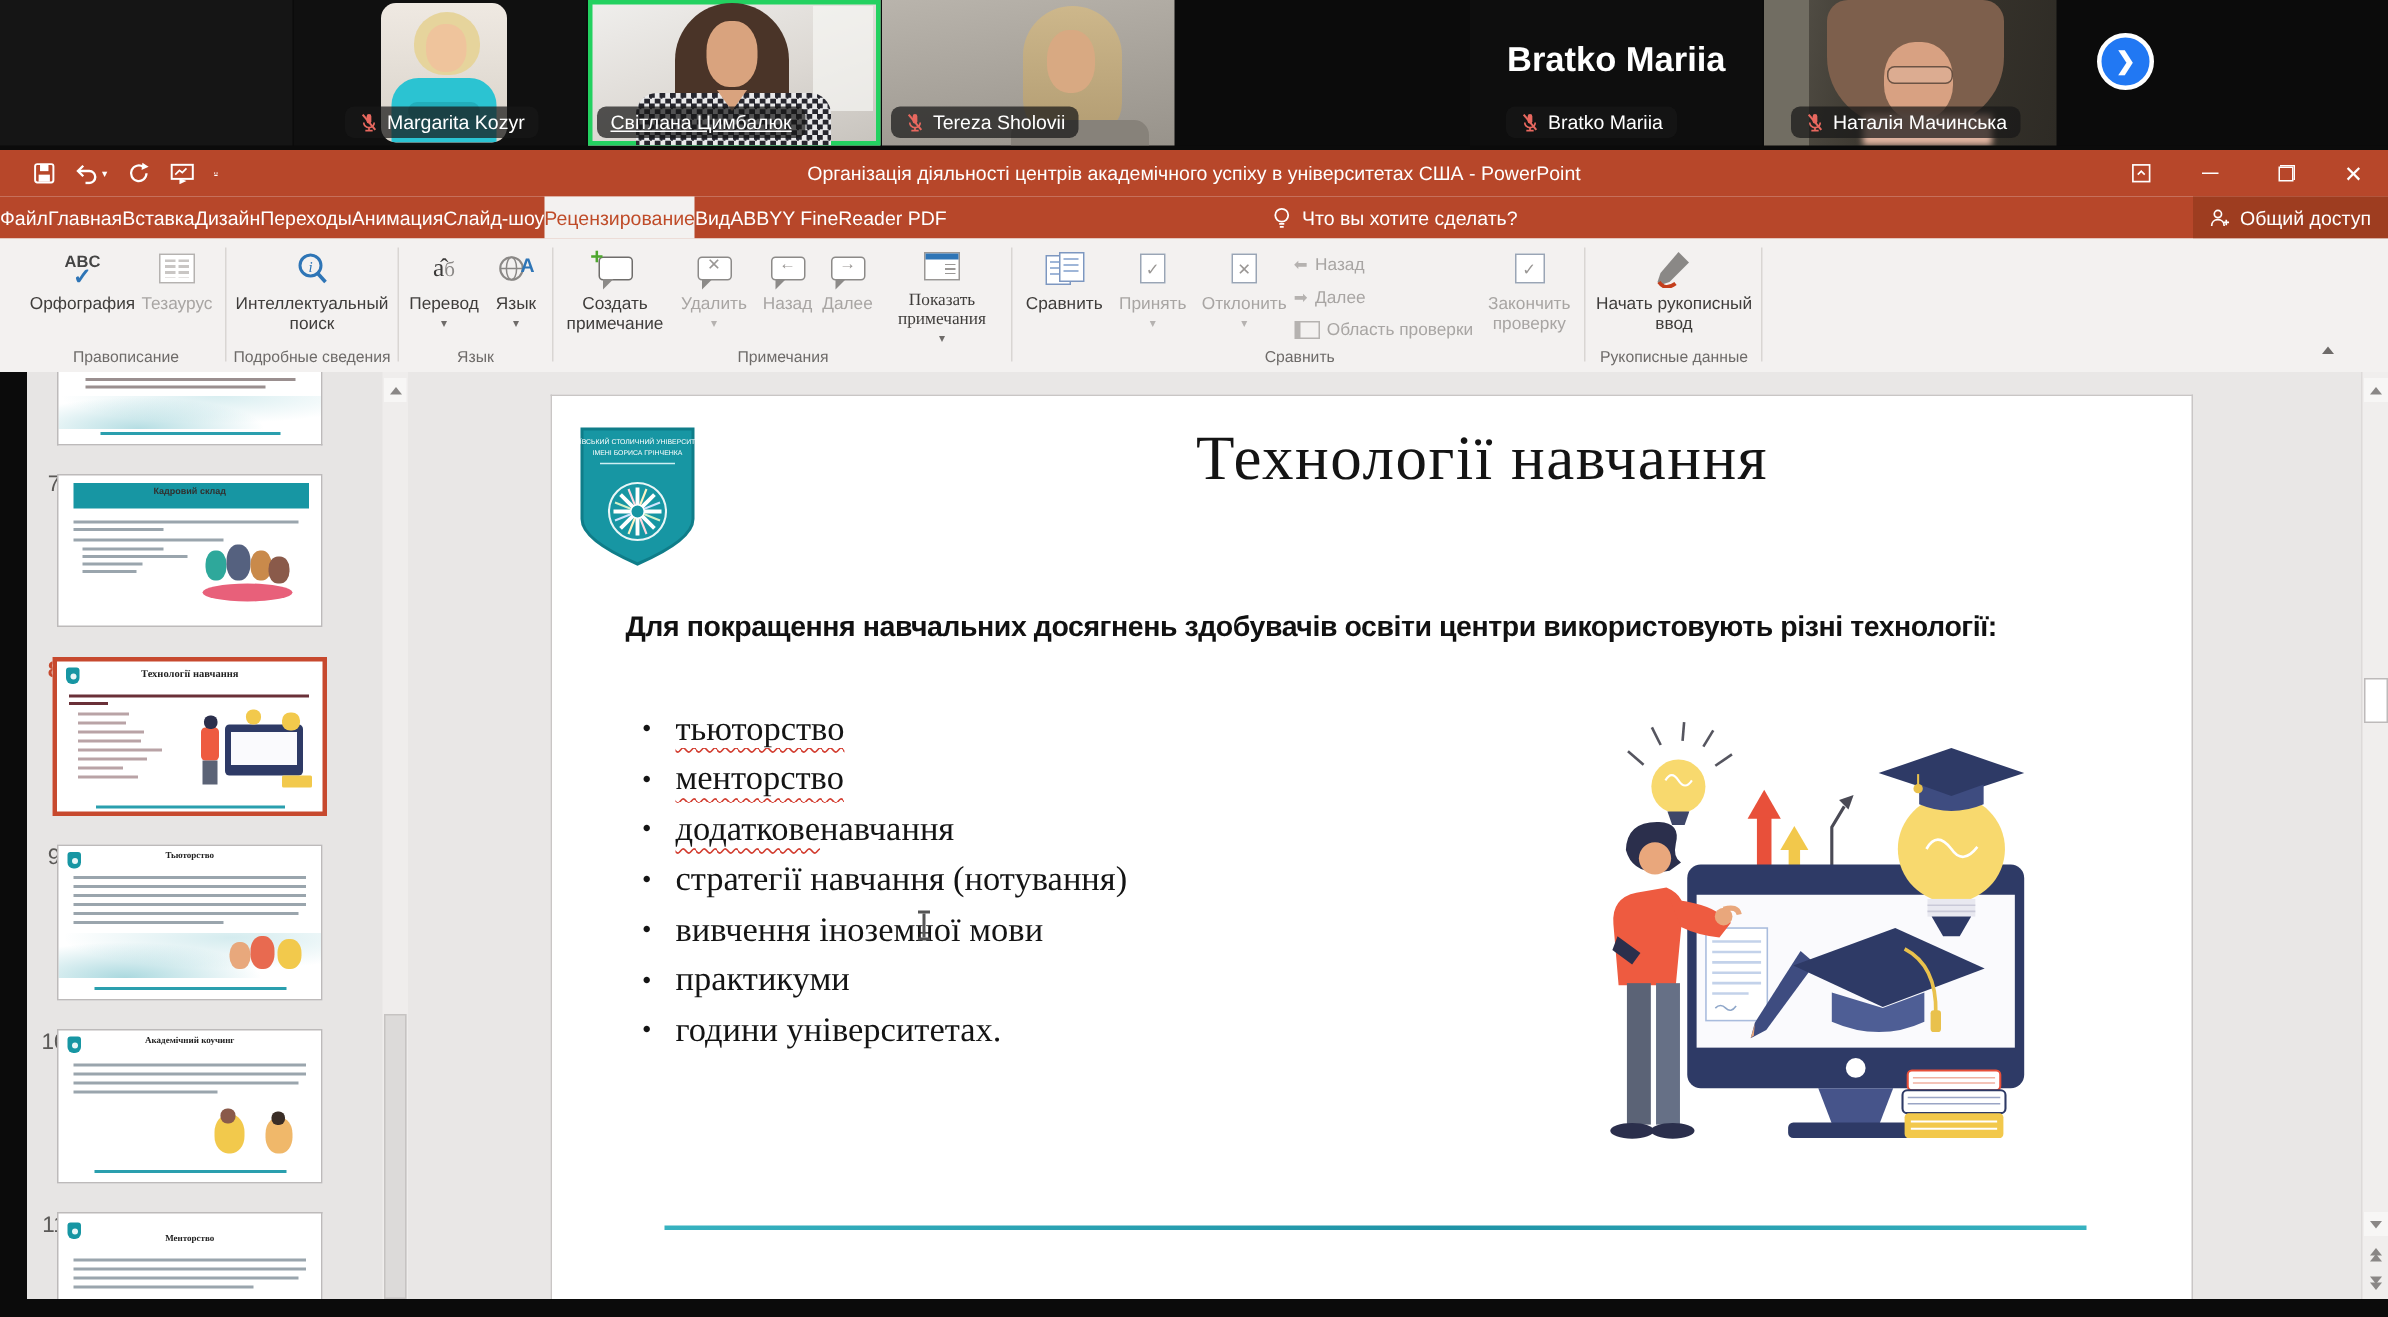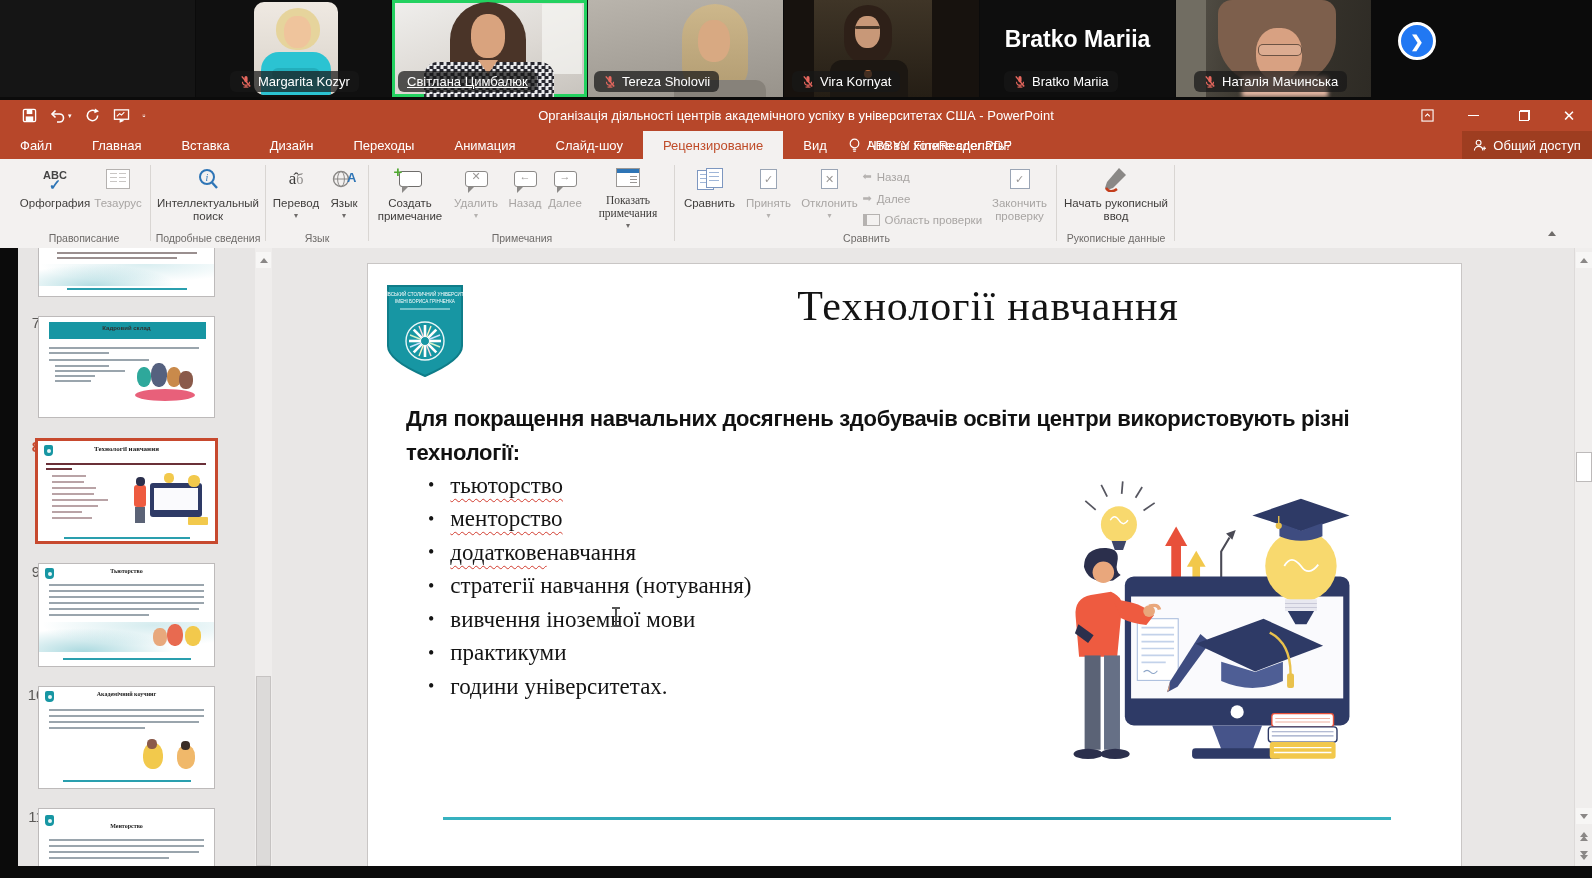--- a/index.html
+++ b/index.html
@@ -29,21 +29,21 @@
   .titlebar{position:absolute;left:0;top:0;width:100%;height:31px;background:#b7472a;}
   .qat{position:absolute;left:22px;top:0;height:31px;display:flex;align-items:center;gap:13px;}
   .qat svg{display:block;}
   .wtitle{position:absolute;left:0;right:0;top:0;height:31px;line-height:31px;text-align:center;
     color:#fff;font-size:13px;}
   .wctl{position:absolute;top:0;height:31px;width:34px;display:flex;align-items:center;
     justify-content:center;color:#fff;}
 
   .tabrow{position:absolute;left:0;top:31px;width:100%;height:28px;background:#b7472a;
     display:flex;align-items:stretch;color:#fff;font-size:13px;}
-  .tab{padding:0 20px;display:flex;align-items:center;}
+  .tab{padding:0 0;display:flex;align-items:center;}
   .tab.active{background:#f3f1f0;color:#bf4b28;}
   .tellme{position:absolute;left:848px;top:0;height:28px;display:flex;align-items:center;gap:7px;
     color:#fff;font-size:13px;}
   .signin{position:absolute;left:1468px;top:0;height:28px;display:flex;align-items:center;
     color:#fff;font-size:17px;padding:0 8px;margin-left:10px;}
   .sharebtn{position:absolute;left:1462px;top:0;height:28px;width:130px;background:#9e3d20;
     display:flex;align-items:center;justify-content:center;gap:6px;color:#fff;font-size:13px;}
 
   .ribbon{position:absolute;left:0;top:59px;width:100%;height:89px;background:#f3f1f0;
     border-bottom:1px solid #d2cfcd;}
@@ -94,21 +94,21 @@
     font-family:"Liberation Serif",serif;font-weight:bold;font-size:7px;color:#222;}
   .tline{position:absolute;height:2px;background:#9aa5ad;}
   .mline{position:absolute;height:1.5px;background:#b9a3a6;}
   .teal-uline{position:absolute;height:2px;background:#2a9fae;}
 
   .slide{position:absolute;left:367px;top:15px;width:1095px;height:603px;background:#fff;
     border:1px solid #c9c6c5;border-bottom:none;box-sizing:border-box;}
   .slide-title{position:absolute;left:300px;width:640px;top:18px;text-align:center;
     font-family:"Liberation Serif","DejaVu Serif",serif;font-size:42px;color:#141414;
     letter-spacing:1px;}
-  .lead{position:absolute;left:38px;top:138px;width:1040px;font-weight:bold;font-size:22px;
+  .lead{position:absolute;left:49px;top:138px;width:1040px;font-weight:bold;font-size:19px;
     line-height:34px;color:#111;letter-spacing:-0.3px;}
   .bullets{position:absolute;left:60px;top:205px;margin:0;padding:0;list-style:none;
     font-family:"Liberation Serif","DejaVu Serif",serif;font-size:23px;color:#141414;}
   .bullets li{height:33.5px;display:flex;align-items:center;}
   .bullets li::before{content:"•";font-size:18px;margin-right:16px;}
   .mis{text-decoration:underline;text-decoration-style:wavy;text-decoration-color:#d23b2e;
     text-decoration-thickness:1px;text-underline-offset:5px;}
   .tealline{position:absolute;left:75px;top:553px;width:948px;height:3px;
     background:linear-gradient(90deg,#37b2c0,#1f93a6 55%,#37b2c0);}
   .ibeam{position:absolute;left:247px;top:345px;width:2px;height:16px;background:#555;}
@@ -174,38 +174,20 @@
           <rect x="6.2" y="1.2" width="3.6" height="7.2" rx="1.8" fill="#e8685f"></rect>
           <path d="M4 7.6a4 4 0 0 0 8 0" stroke="#e8685f" stroke-width="1.3" fill="none"></path>
           <line x1="8" y1="11.6" x2="8" y2="13.6" stroke="#e8685f" stroke-width="1.3"></line>
           <line x1="5.2" y1="13.8" x2="10.8" y2="13.8" stroke="#e8685f" stroke-width="1.3"></line>
           <line x1="3.2" y1="1.6" x2="12.8" y2="13.2" stroke="#e8685f" stroke-width="1.6"></line>
         </svg>
       <span>Tereza Sholovii</span>
     </div>
   </div>
 
-  <div class="tile" style="left:784px;background:#17120e;">
-    <div class="abs" style="left:30px;top:0;width:118px;height:97px;background:linear-gradient(#3f3527,#251e15);"></div>
-    <div class="ph" style="left:60px;top:5px;width:48px;height:60px;background:#2e2018;border-radius:24px;"></div>
-    <div class="ph" style="left:71px;top:16px;width:25px;height:32px;background:#c89878;"></div>
-    <div class="abs" style="left:71px;top:26px;width:25px;height:3px;background:rgba(40,30,20,.8);border-radius:2px;"></div>
-    <div class="abs" style="left:46px;top:60px;width:78px;height:37px;background:#1c1712;border-radius:12px 12px 0 0;"></div>
-    <div class="abs" style="left:80px;top:70px;width:8px;height:8px;border-radius:50%;background:#b56a3a;"></div>
-    <div class="nameplate" style="left:8px;">
-      <svg class="micoff" viewBox="0 0 16 16">
-          <rect x="6.2" y="1.2" width="3.6" height="7.2" rx="1.8" fill="#e8685f"></rect>
-          <path d="M4 7.6a4 4 0 0 0 8 0" stroke="#e8685f" stroke-width="1.3" fill="none"></path>
-          <line x1="8" y1="11.6" x2="8" y2="13.6" stroke="#e8685f" stroke-width="1.3"></line>
-          <line x1="5.2" y1="13.8" x2="10.8" y2="13.8" stroke="#e8685f" stroke-width="1.3"></line>
-          <line x1="3.2" y1="1.6" x2="12.8" y2="13.2" stroke="#e8685f" stroke-width="1.6"></line>
-        </svg>
-      <span>Vira Kornyat</span>
-    </div>
-  </div>
 
   <div class="tile" style="left:980px;background:#0e0e0e;">
     <div class="bigname">Bratko Mariia</div>
     <div class="nameplate" style="left:24px;">
       <svg class="micoff" viewBox="0 0 16 16">
           <rect x="6.2" y="1.2" width="3.6" height="7.2" rx="1.8" fill="#e8685f"></rect>
           <path d="M4 7.6a4 4 0 0 0 8 0" stroke="#e8685f" stroke-width="1.3" fill="none"></path>
           <line x1="8" y1="11.6" x2="8" y2="13.6" stroke="#e8685f" stroke-width="1.3"></line>
           <line x1="5.2" y1="13.8" x2="10.8" y2="13.8" stroke="#e8685f" stroke-width="1.3"></line>
           <line x1="3.2" y1="1.6" x2="12.8" y2="13.2" stroke="#e8685f" stroke-width="1.6"></line>

